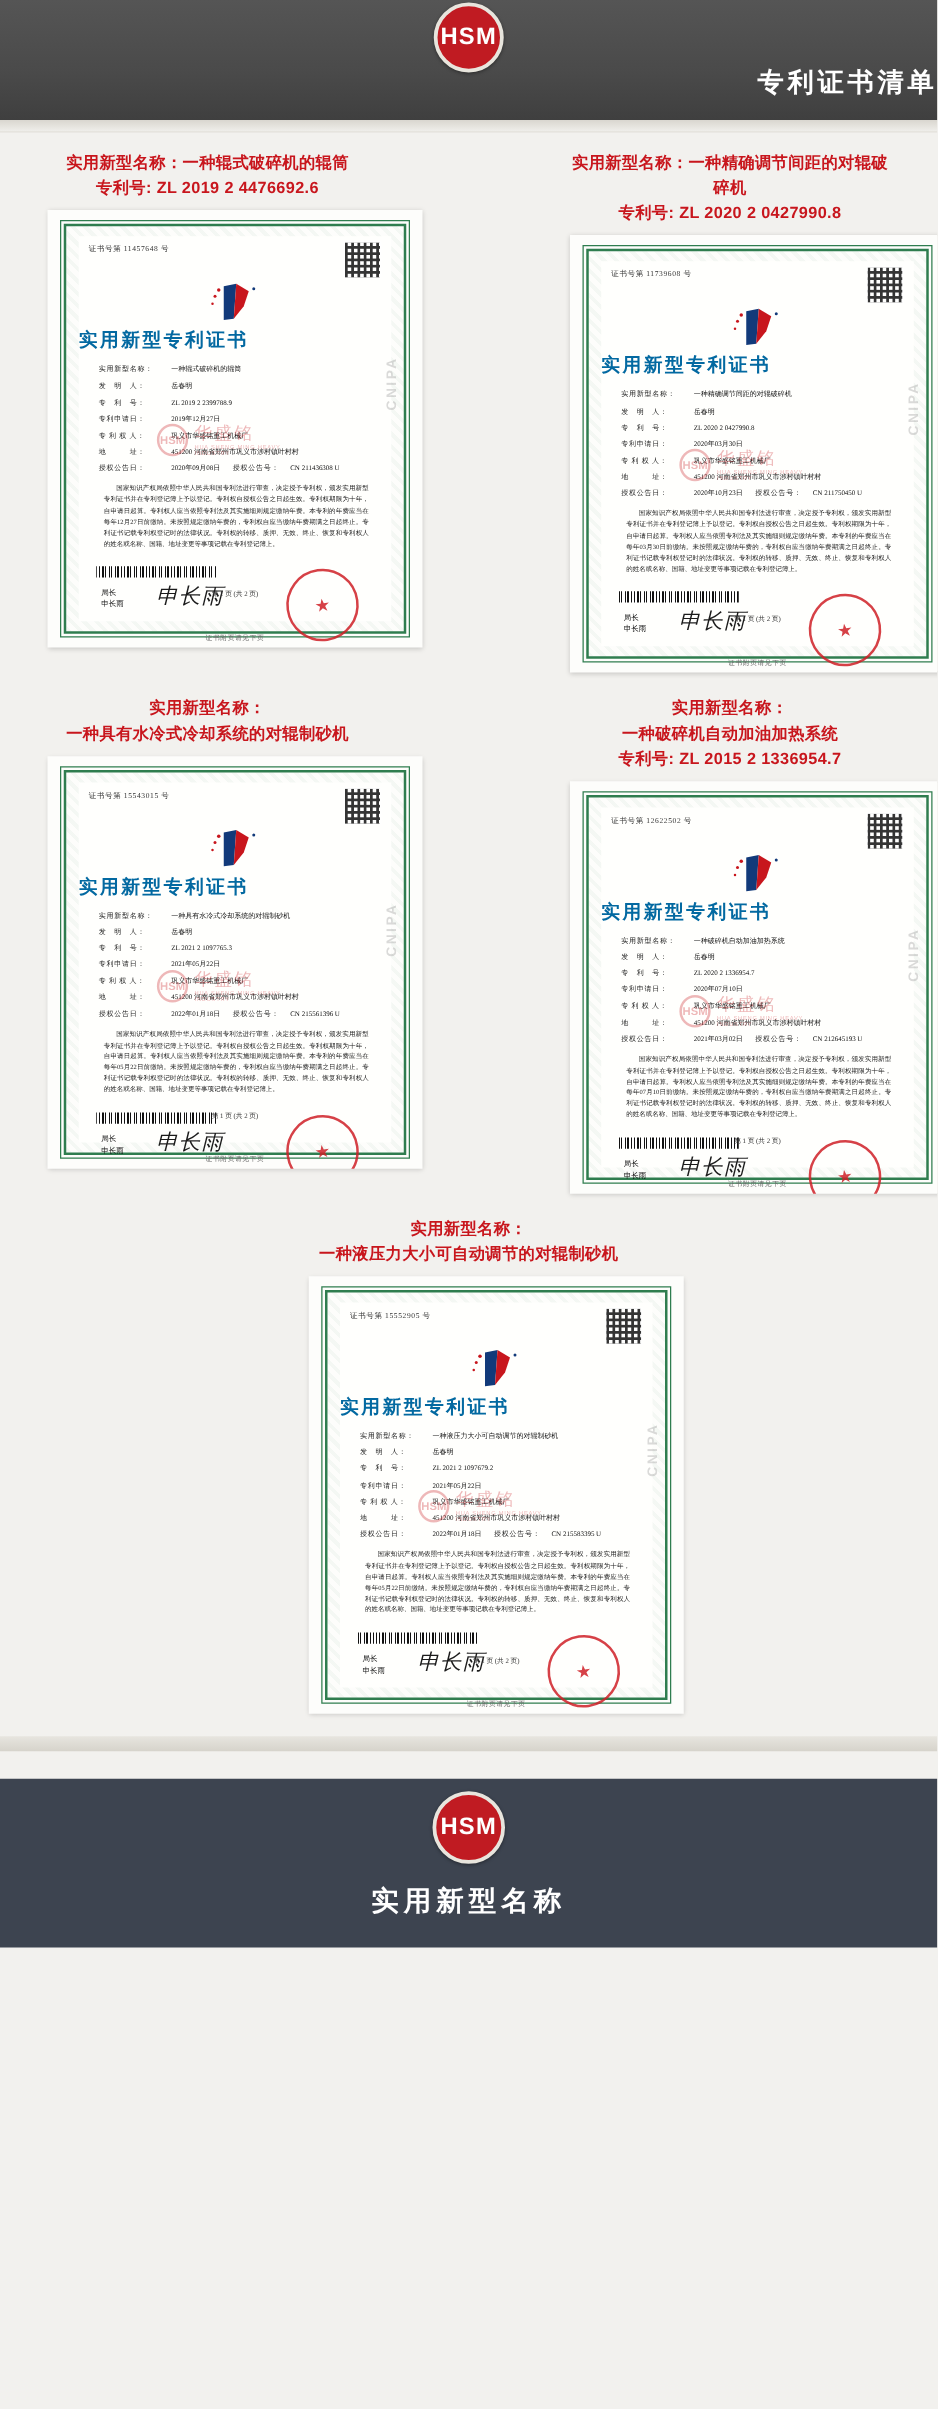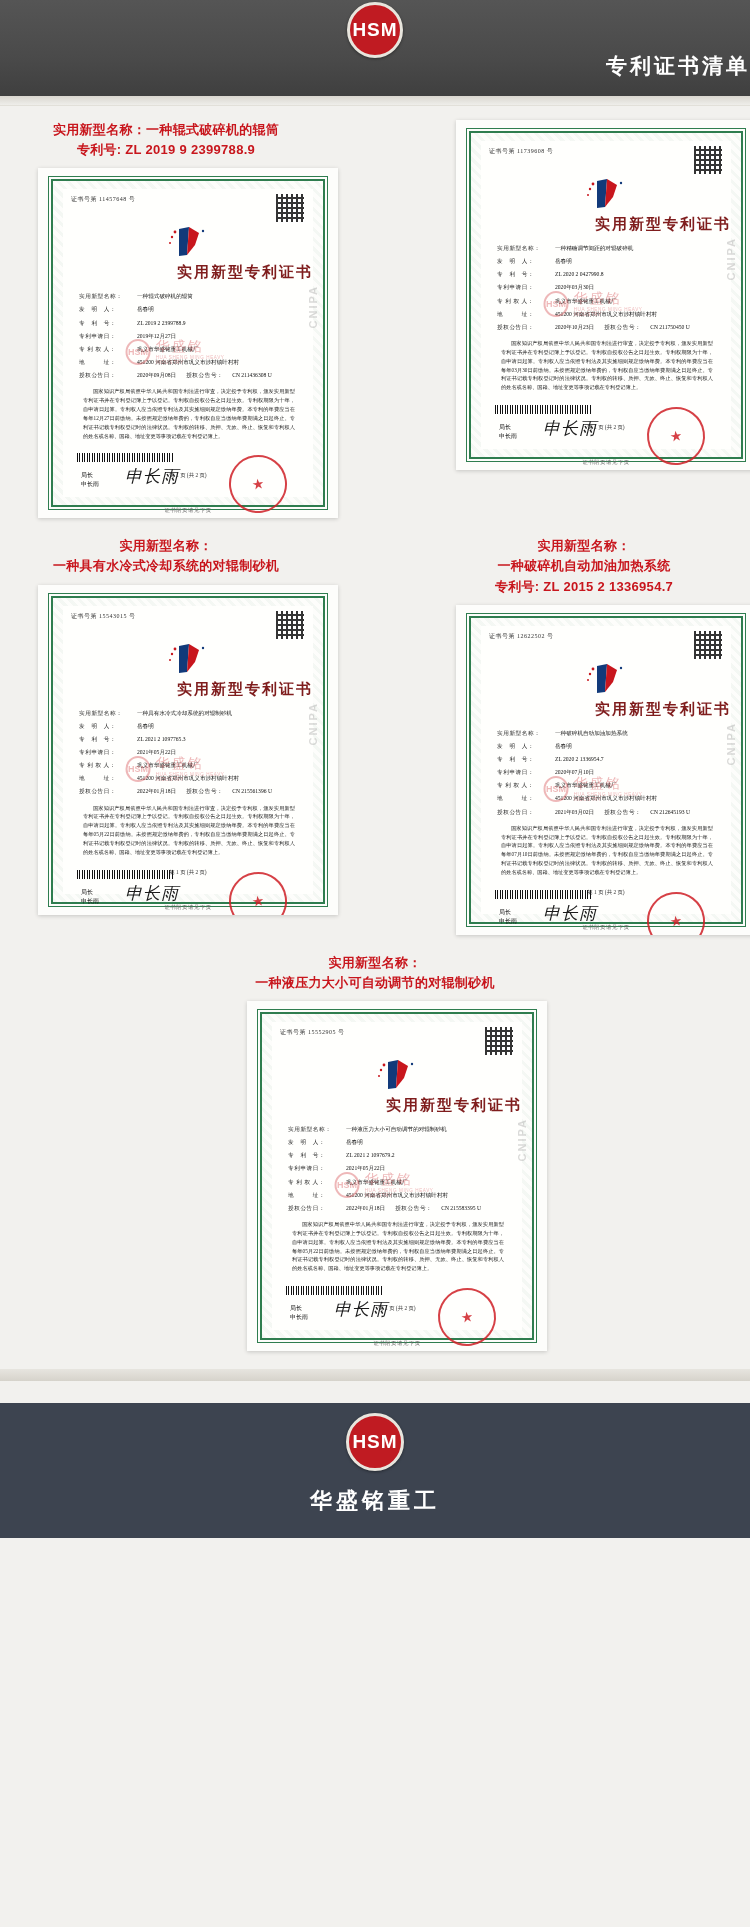--- a/index.html
+++ b/index.html
@@ -126,24 +126,24 @@
     position: absolute;
     left: 50%;
     top: 36px;
     transform: translateX(-50%);
     width: 46px; height: 34px;
   }
   .cert-title {
     position: absolute;
     left: 0; right: 0;
     top: 74px;
-    text-align: right;
+    text-align: left;
     font-size: 15px;
     font-weight: bold;
-    color: #7f1d1d;
+    color: #0369a1;
     letter-spacing: 2px;
     font-family: "Liberation Serif", "DejaVu Serif", serif;
   }
   .fields {
     position: absolute;
     left: 16px; right: 14px;
     top: 104px;
     font-size: 5.6px;
     color: #1c1c1c;
     font-family: "Liberation Serif", serif;
@@ -335,21 +335,21 @@
   </div>
   <div class="banner-edge"></div>
 
   <div class="cert-grid">
 
     <div class="cert-row">
 
       <div class="cert-block">
         <div class="cert-caption">
           <span>实用新型名称：一种辊式破碎机的辊筒</span>
-          <span class="cap-line2">专利号: ZL 2019 9 2399788.9</span>
+          <span class="cap-line2">专利号: ZL 2019 2 4476692.6</span>
         </div>
         <div class="cert-doc">
           <div class="cert-inner">
             <div class="cert-pad">
               <div class="cert-no">证书号第 11457648 号</div>
               <div class="qr"></div>
               <svg class="emblem" viewBox="0 0 46 34">
                 <path d="M14 4 L24 2 L22 30 L14 31 Z" fill="#123a7a"></path>
                 <path d="M24 2 L34 8 L30 20 L22 30 Z" fill="#c8161d"></path>
                 <circle cx="10" cy="7" r="1.4" fill="#c8161d"></circle>
@@ -411,20 +411,24 @@
                   <div class="wm-en">HUA SHENG MING HEAVY INDUSTRY</div>
                 </div>
               </div>
             </div>
           </div>
           <div class="doc-foot">证书附页请见下页</div>
         </div>
       </div>
 
       <div class="cert-block">
+        <div class="cert-caption">
+          <span>实用新型名称：一种精确调节间距的对辊破碎机</span>
+          <span class="cap-line2">专利号: ZL 2020 2 0427990.8</span>
+        </div>
         <div class="cert-doc">
           <div class="cert-inner">
             <div class="cert-pad">
               <div class="cert-no">证书号第 11739608 号</div>
               <div class="qr"></div>
               <svg class="emblem" viewBox="0 0 46 34">
                 <path d="M14 4 L24 2 L22 30 L14 31 Z" fill="#123a7a"></path>
                 <path d="M24 2 L34 8 L30 20 L22 30 Z" fill="#c8161d"></path>
                 <circle cx="10" cy="7" r="1.4" fill="#c8161d"></circle>
                 <circle cx="7" cy="12" r="1.2" fill="#c8161d"></circle>
@@ -724,16 +728,16 @@
           <div class="doc-foot">证书附页请见下页</div>
         </div>
       </div>
     </div>
 
   </div>
 
   <div class="bottom-top-strip"></div>
   <div class="bottom-banner">
     <div class="bottom-logo">HSM</div>
-    <div class="bottom-title">华盛铭重工</div>
+    <div class="bottom-title">实用新型名称</div>
   </div>
 
 </div>
 
 </body></html>

